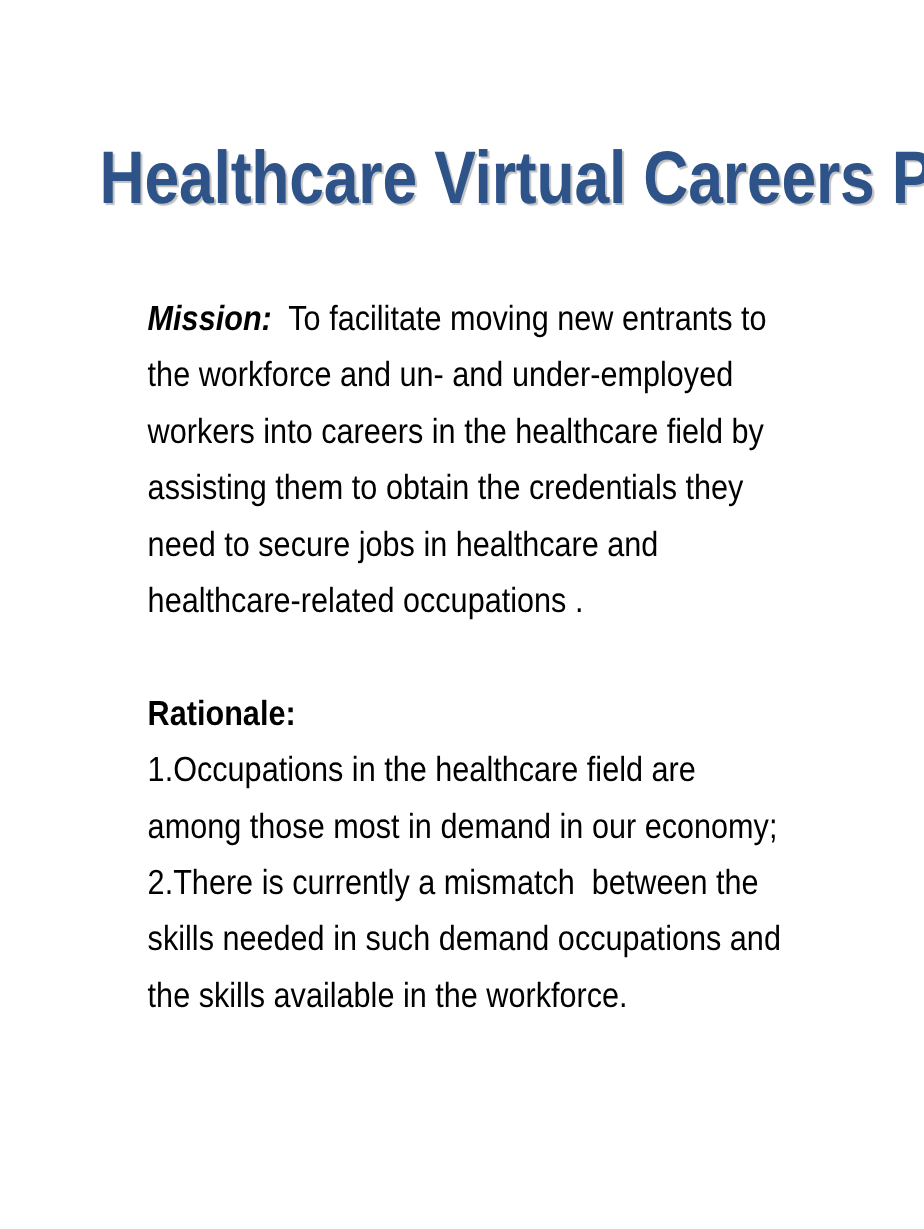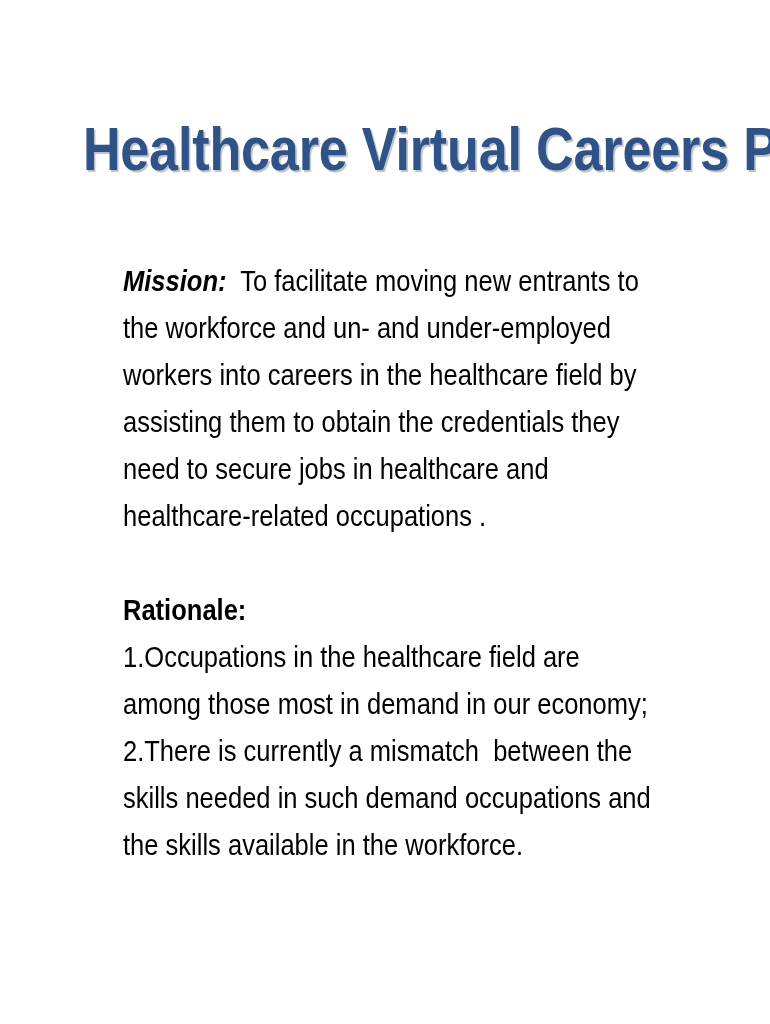--- a/index.html
+++ b/index.html
@@ -43,21 +43,21 @@
     transform: scaleX(0.84);
     transform-origin: center center;
     white-space: nowrap;
     text-shadow: 2px 2px 1px rgba(140,140,140,0.55);
   }
 
   
   .body-block {
     position: absolute;
     left: 123px;
-    top: 258px;
+    top: 243px;
     width: 540px;
   }
 
   .para {
     margin: 0;
     color: #000000;
     font-family: "Liberation Sans Narrow", "Liberation Sans", sans-serif;
     font-size: 29px;
     line-height: 47px;
     font-weight: 400;

